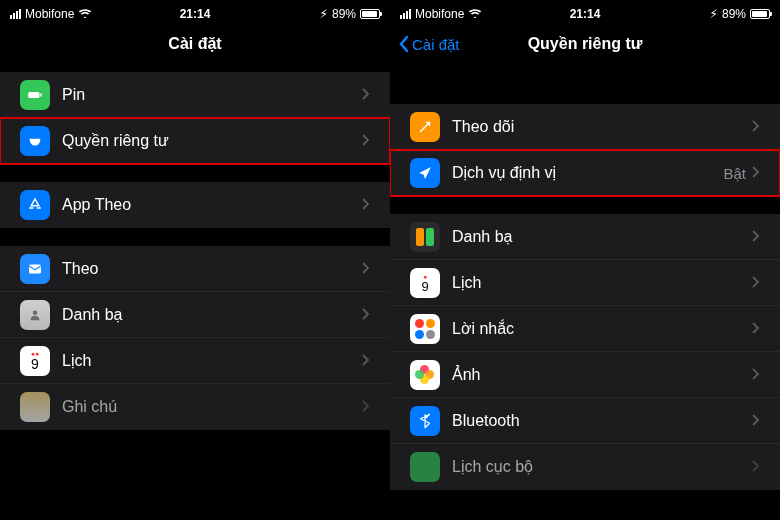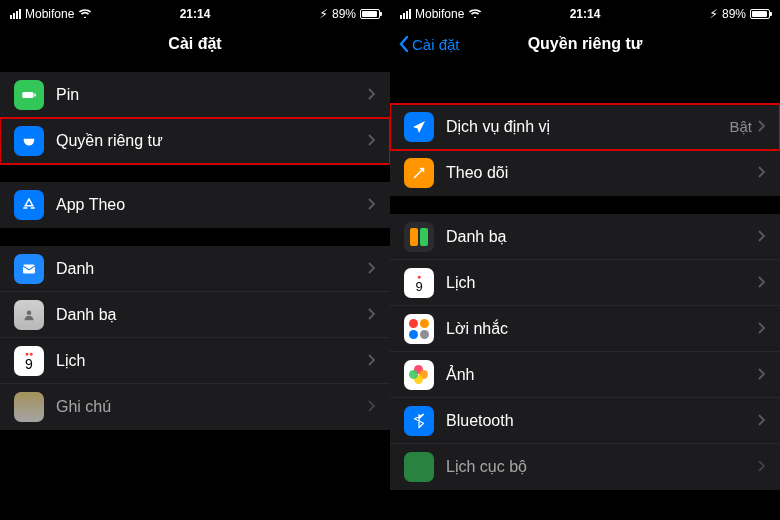--- a/index.html
+++ b/index.html
@@ -23,21 +23,21 @@
 
   
   .nav { height: 40px; display:flex; align-items:center; justify-content:center; position:relative;}
   .nav .title { color:#fff; font-size:16px; font-weight:600; }
   .nav .back { position:absolute; left:8px; display:flex; align-items:center; color:#0a84ff; font-size:15px; gap:2px;}
   .back svg{width:12px;height:18px;}
 
   
   .group { background:#1c1c1e; margin-top:18px;}
   .group.first { margin-top:8px;}
-  .row { height:46px; display:flex; align-items:center; padding:0 14px; border-bottom:1px solid rgba(255,255,255,0.06); position:relative;}
+  .row { height:46px; display:flex; align-items:center; padding:0 20px; border-bottom:1px solid rgba(255,255,255,0.06); position:relative;}
   .row:last-child { border-bottom:none;}
   .row .icon { width:30px; height:30px; border-radius:7px; margin-right:12px; flex:0 0 30px; display:flex; align-items:center; justify-content:center;}
   .row .icon svg{width:18px;height:18px;}
   .row .label { color:#fff; font-size:16px; flex:1;}
   .row .detail { color:#8e8e93; font-size:15px; margin-right:6px;}
   .row .chev { color:#5a5a5e; }
   .row .chev svg{width:8px;height:12px;}
   .row.highlight{ outline:2px solid #d40000; outline-offset:-1px;}
 
   
@@ -143,21 +143,21 @@
     </div>
 
     <div class="group">
       <div class="row">
         <div class="icon ic-bluemail">
             <svg viewBox="0 0 24 24">
               <rect x="4" y="6" width="16" height="12" rx="2" fill="#fff"></rect>
               <path d="M4 8l8 5 8-5" stroke="#1e88ff" stroke-width="1.5" fill="none"></path>
             </svg>
           </div>
-        <div class="label">Danh</div>
+        <div class="label">Theo</div>
         <div class="chev"><svg viewBox="0 0 8 12">
               <path d="M1 1l5 5-5 5" stroke="#5a5a5e" stroke-width="1.8" fill="none"></path>
             </svg></div>
       </div>
       <div class="row">
         <div class="icon ic-contacts">
             <svg viewBox="0 0 24 24">
               <circle cx="12" cy="9" r="3" fill="#6b6b6b"></circle>
               <path d="M6 19a6 6 0 0112 0z" fill="#6b6b6b"></path>
             </svg>
@@ -218,39 +218,39 @@
       <div class="back">
         <svg viewBox="0 0 12 18">
             <path d="M9 2L3 9l6 7" stroke="#0a84ff" stroke-width="2.4" fill="none" stroke-linecap="round"></path>
           </svg>
         <span>Cài đặt</span>
       </div>
       <div class="title">Quyền riêng tư</div>
     </div>
 
     <div class="group" style="margin-top:40px;">
+      <div class="row">
+        <div class="icon ic-orange">
+            <svg viewBox="0 0 24 24">
+              <path d="M6 18L18 6M14 6h4v4" stroke="#fff" stroke-width="2" fill="none" stroke-linecap="round"></path>
+            </svg>
+          </div>
+        <div class="label">Theo dõi</div>
+        <div class="chev"><svg viewBox="0 0 8 12">
+              <path d="M1 1l5 5-5 5" stroke="#5a5a5e" stroke-width="1.8" fill="none"></path>
+            </svg></div>
+      </div>
       <div class="row highlight">
         <div class="icon ic-blue">
             <svg viewBox="0 0 24 24">
               <path d="M4 12l16-8-8 16-2-6z" fill="#fff"></path>
             </svg>
           </div>
         <div class="label">Dịch vụ định vị</div>
         <div class="detail">Bật</div>
-        <div class="chev"><svg viewBox="0 0 8 12">
-              <path d="M1 1l5 5-5 5" stroke="#5a5a5e" stroke-width="1.8" fill="none"></path>
-            </svg></div>
-      </div>
-      <div class="row">
-        <div class="icon ic-orange">
-            <svg viewBox="0 0 24 24">
-              <path d="M6 18L18 6M14 6h4v4" stroke="#fff" stroke-width="2" fill="none" stroke-linecap="round"></path>
-            </svg>
-          </div>
-        <div class="label">Theo dõi</div>
         <div class="chev"><svg viewBox="0 0 8 12">
               <path d="M1 1l5 5-5 5" stroke="#5a5a5e" stroke-width="1.8" fill="none"></path>
             </svg></div>
       </div>
     </div>
 
     <div class="group">
       <div class="row">
         <div class="icon ic-contacts2">
             <div class="contacts-mini">

